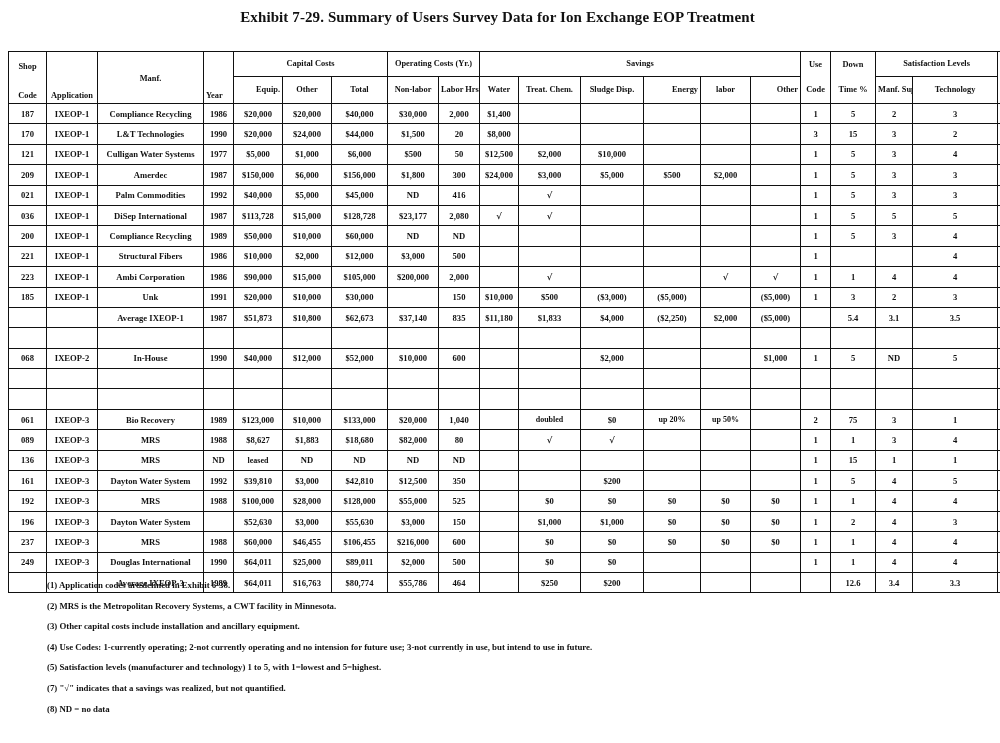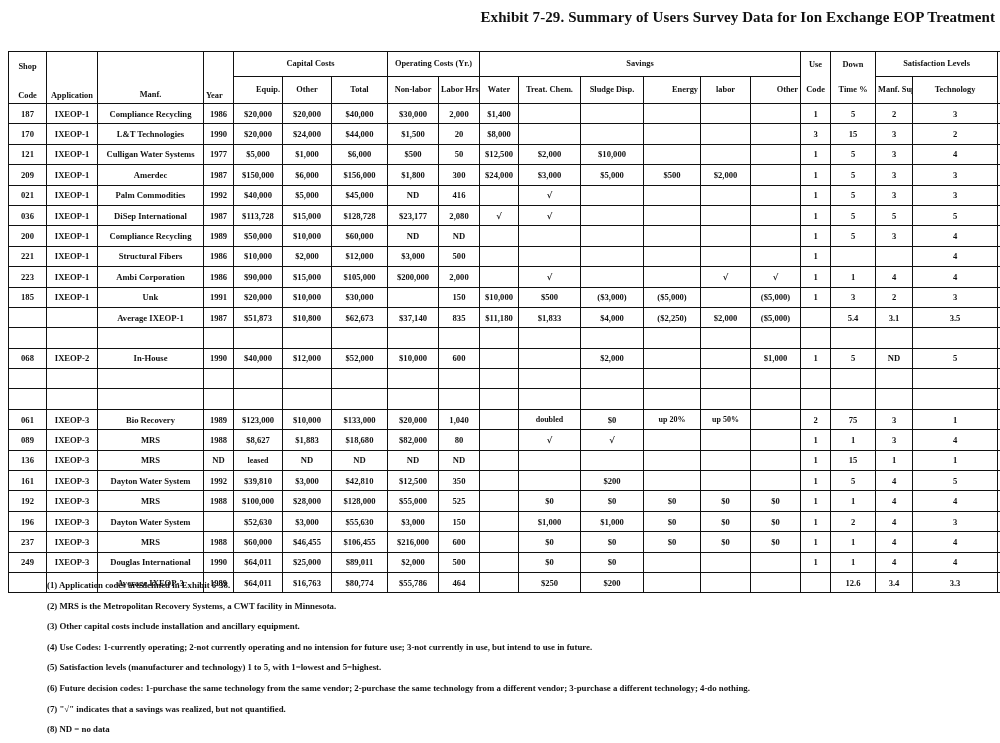--- a/index.html
+++ b/index.html
@@ -1,18 +1,18 @@
 <!DOCTYPE html>
 <html><head>
 <meta charset="utf-8">
 <style>
   html, body { margin: 0; padding: 0; background: #ffffff; }
   body { width: 1000px; height: 743px; position: relative; overflow: hidden;
          font-family: "Liberation Serif", "DejaVu Serif", serif; color: #111; }
-  .title { position: absolute; top: 9px; left: 0; width: 995px; text-align: right;
+  .title { position: absolute; top: 9px; left: 0; width: 995px; text-align: center;
            font-weight: bold; font-size: 15px; letter-spacing: 0.1px; }
   table.survey { position: absolute; top: 51px; left: 8px; width: 987px;
            border-collapse: collapse; table-layout: fixed; font-size: 8.6px; font-weight: bold; }
   table.survey td, table.survey th { border: 1.4px solid #111; padding: 0 2px; height: 19.4px;
            text-align: center; white-space: nowrap; overflow: hidden; font-weight: bold; }
   table.survey th { font-size: 8.4px; height: 20px; }
   table.survey tr.hdr1 th { vertical-align: middle; }
   table.survey th.lefthdr { text-align: center; vertical-align: top; padding-top: 4px; }
   table.survey th.lefthdr.bottom { vertical-align: bottom; padding-bottom: 3px; }
   td.num { text-align: right; padding-right: 3px; }
@@ -48,21 +48,21 @@
     <col style="width:30px">
       <col style="width:45px">
       <col style="width:37px" span="0">
       <col style="width:85px">
       <col style="width:56px">
   </colgroup>
   <thead>
     <tr class="hdr1">
       <th class="lefthdr" style="border-bottom:none">Shop</th>
       <th rowspan="2" style="vertical-align:bottom;padding-bottom:3px">Application</th>
-      <th rowspan="2" style="vertical-align:bottom;padding-bottom:4px">Manf.</th>
+      <th rowspan="2" style="vertical-align:bottom;padding-bottom:20px">Manf.</th>
       <th rowspan="2" style="vertical-align:bottom;padding-bottom:3px;text-align:left">Year</th>
       <th colspan="3">Capital Costs</th>
       <th colspan="2">Operating Costs (Yr.)</th>
       <th colspan="6">Savings</th>
       <th style="border-bottom:none">Use</th>
       <th style="border-bottom:none">Down</th>
       <th colspan="2">Satisfaction Levels</th>
       <th style="border-bottom:none">Future</th>
     </tr>
     <tr>
@@ -616,16 +616,15 @@
       </tr>
     </tbody>
 </table>
 
 <div class="notes" id="notes">
     <div>(1) Application codes are defined in Exhibit 6-38.</div>
     <div>(2)  MRS is the Metropolitan Recovery Systems, a CWT facility in Minnesota.</div>
     <div>(3) Other capital costs include installation and ancillary equipment.</div>
     <div>(4) Use Codes: 1-currently operating; 2-not currently operating and no intension for future use; 3-not currently in use, but intend to use in future.</div>
     <div>(5) Satisfaction levels (manufacturer and technology) 1 to 5, with 1=lowest and 5=highest.</div>
-    <div>(6)  Future decision codes:  1-purchase the same technology from the same vendor; 2-purchase the same technology from a different vendor; 3-purchase a different technology; 4-do nothing.</div>
     <div>(7) "√" indicates that a savings was realized, but not quantified.</div>
     <div>(8) ND = no data</div>
   </div>
 
 </body></html>

